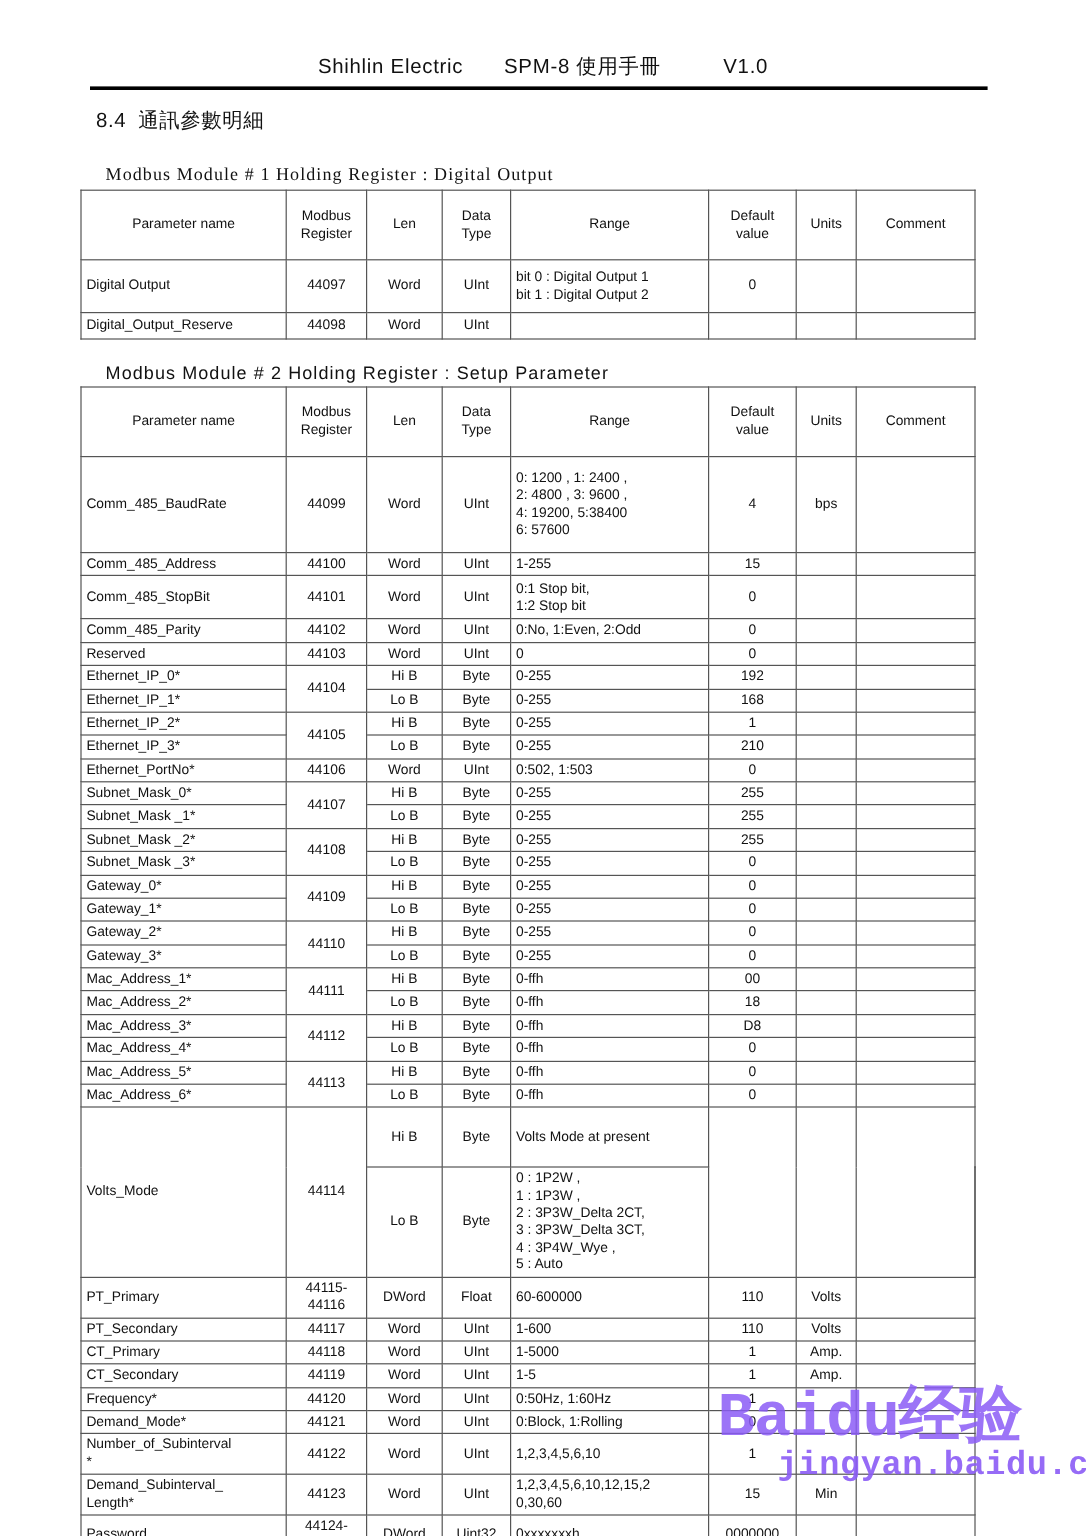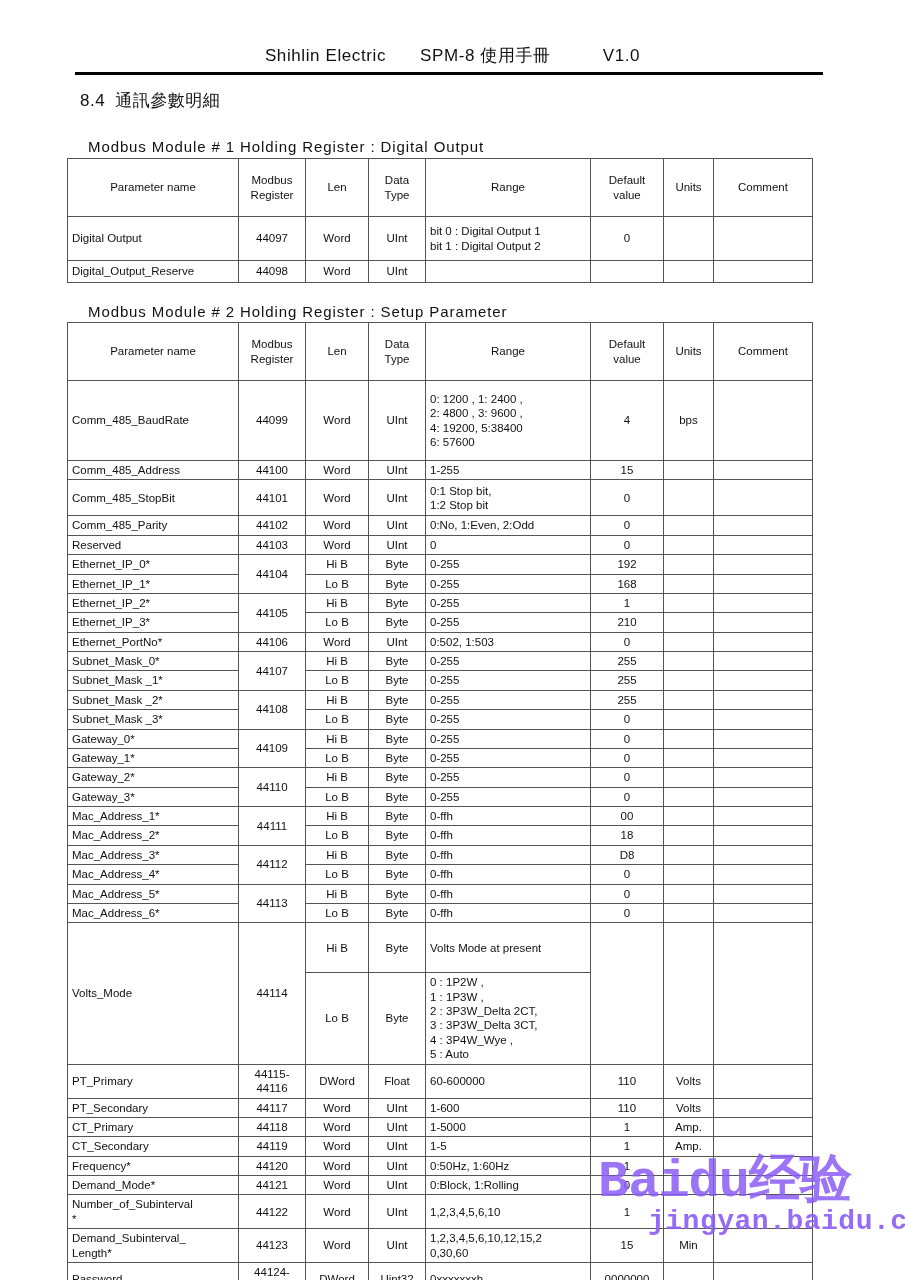--- a/index.html
+++ b/index.html
@@ -34,21 +34,21 @@
     font-size:17px; letter-spacing:0.5px;
   }
   .sec-heading .num { margin-right:10px; }
 
   
   .tbl-caption {
     position:absolute;
     font-size:15px; letter-spacing:0.9px;
     white-space:nowrap;
   }
-  #cap1 { left:88px; top:138px; }
+  #cap1 { left:88px; top:138px;font-family:Liberation Serif, serif; }
   #cap2 { left:88px; top:303px; }
 
   
   table.grid {
     position:absolute;
     border-collapse:collapse;
     table-layout:fixed;
     font-size:11.5px;
     background:#fff;
   }

